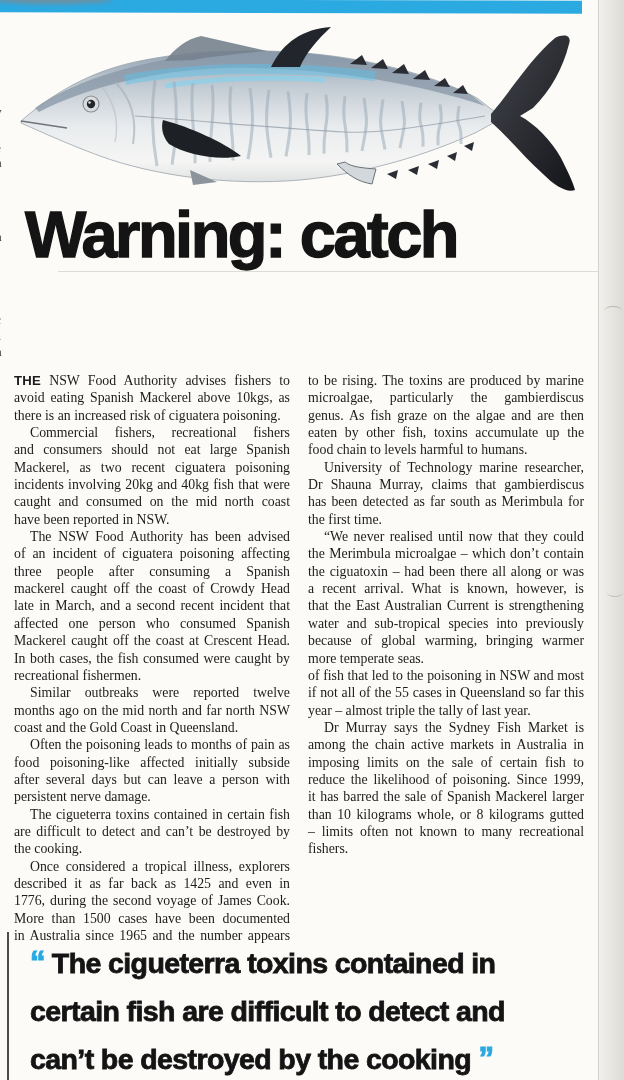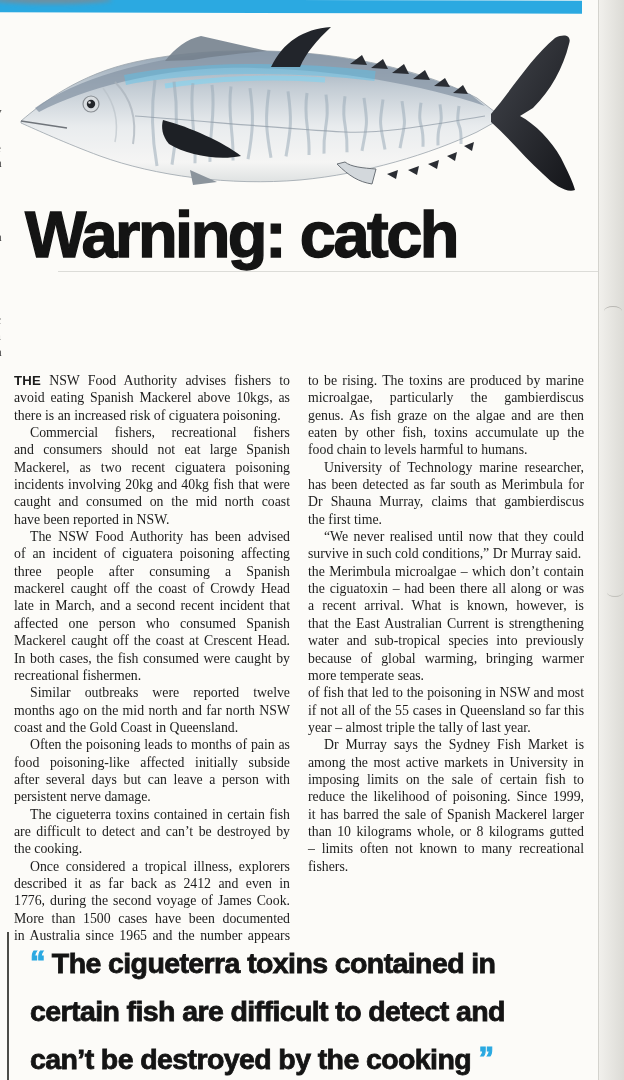--- a/index.html
+++ b/index.html
@@ -174,61 +174,60 @@
           <div class="bline">after several days but can leave a person with</div>
           <div class="bline end">persistent nerve damage.</div>
         </div>
         <div>
           <div class="bline ind">The cigueterra toxins contained in certain fish</div>
           <div class="bline">are difficult to detect and can’t be destroyed by</div>
           <div class="bline end">the cooking.</div>
         </div>
         <div>
           <div class="bline ind">Once considered a tropical illness, explorers</div>
-          <div class="bline">described it as far back as 2412 and even in</div>
+          <div class="bline">described it as far back as 1425 and even in</div>
           <div class="bline">1776, during the second voyage of James Cook.</div>
           <div class="bline">More than 1500 cases have been documented</div>
           <div class="bline">in Australia since 1965 and the number appears</div>
         </div>
       </div>
     <div class="col" id="colRight">
         <div>
           <div class="bline">to be rising. The toxins are produced by marine</div>
           <div class="bline">microalgae, particularly the gambierdiscus</div>
           <div class="bline">genus. As fish graze on the algae and are then</div>
           <div class="bline">eaten by other fish, toxins accumulate up the</div>
           <div class="bline end">food chain to levels harmful to humans.</div>
         </div>
         <div>
           <div class="bline ind">University of Technology marine researcher,</div>
+          <div class="bline">Dr Shauna Murray, claims that gambierdiscus</div>
           <div class="bline">has been detected as far south as Merimbula for</div>
-          <div class="bline">Dr Shauna Murray, claims that gambierdiscus</div>
           <div class="bline end">the first time.</div>
         </div>
         <div>
           <div class="bline ind">“We never realised until now that they could</div>
-          <div class="bline end">survive in such cold conditions,” Dr Murray said.</div>
         </div>
         <div>
           <div class="bline">the Merimbula microalgae – which don’t contain</div>
           <div class="bline">the ciguatoxin – had been there all along or was</div>
           <div class="bline">a recent arrival. What is known, however, is</div>
           <div class="bline">that the East Australian Current is strengthening</div>
           <div class="bline">water and sub-tropical species into previously</div>
           <div class="bline">because of global warming, bringing warmer</div>
           <div class="bline end">more temperate seas.</div>
         </div>
         <div>
           <div class="bline">of fish that led to the poisoning in NSW and most</div>
           <div class="bline">if not all of the 55 cases in Queensland so far this</div>
           <div class="bline end">year – almost triple the tally of last year.</div>
         </div>
         <div>
           <div class="bline ind">Dr Murray says the Sydney Fish Market is</div>
-          <div class="bline">among the most active markets in University in</div>
+          <div class="bline">among the chain active markets in Australia in</div>
           <div class="bline">imposing limits on the sale of certain fish to</div>
           <div class="bline">reduce the likelihood of poisoning. Since 1999,</div>
           <div class="bline">it has barred the sale of Spanish Mackerel larger</div>
           <div class="bline">than 10 kilograms whole, or 8 kilograms gutted</div>
           <div class="bline">– limits often not known to many recreational</div>
           <div class="bline end">fishers.</div>
         </div>
       </div>
   </div>
 

